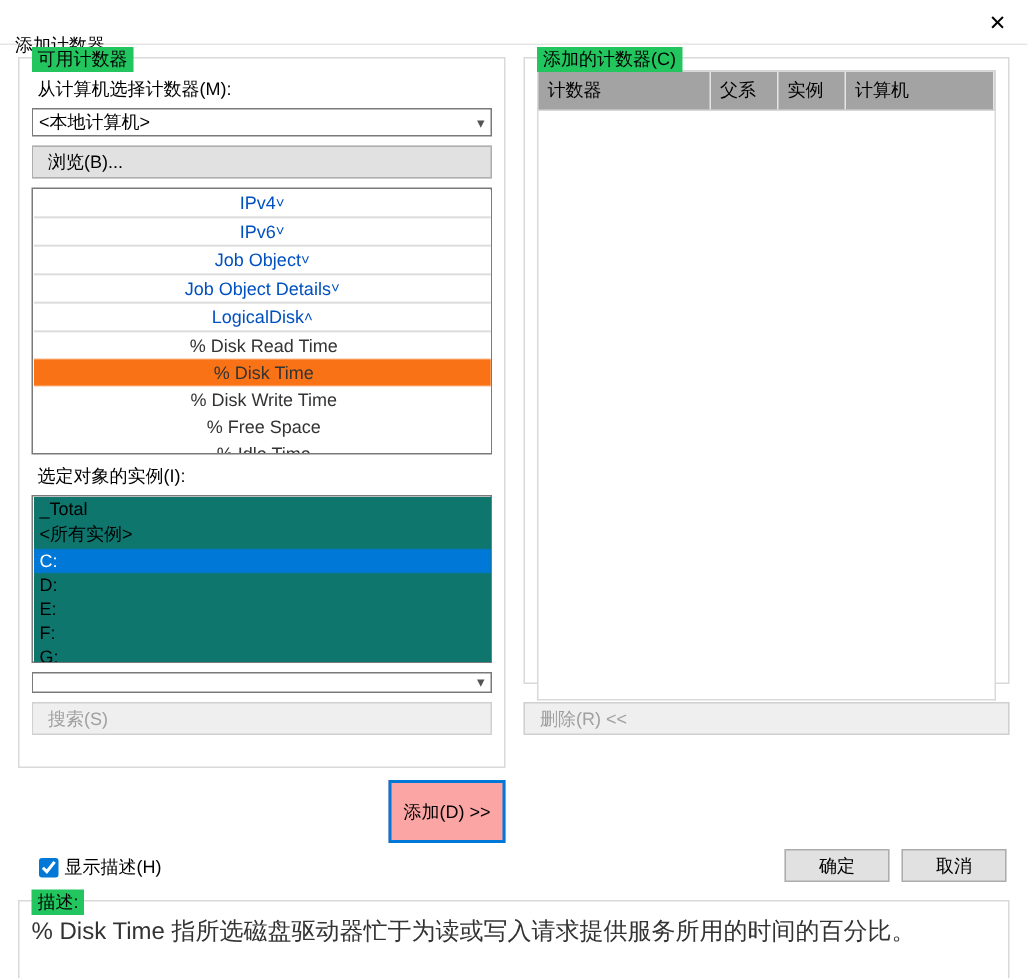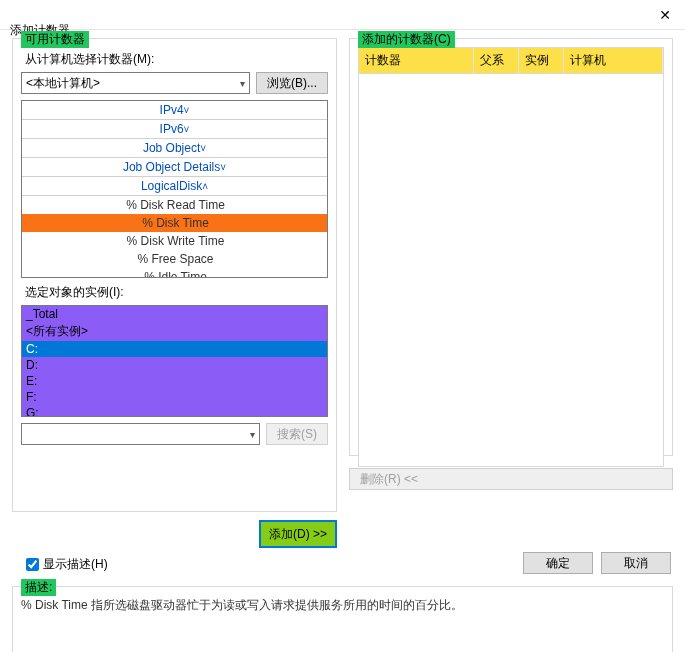--- a/index.html
+++ b/index.html
@@ -6,51 +6,51 @@
     body { font-family: "Microsoft YaHei", "Segoe UI", sans-serif; font-size: 12px; background: #fff; color: #000; width: 685px; height: 652px; overflow: hidden; }
     .titlebar { display: flex; justify-content: space-between; align-items: center; height: 30px; padding: 0 0 0 10px; border-bottom: 1px solid #e5e5e5; }
     .titlebar .title { font-size: 12px; margin-top: 31px; }
     .close-x { width: 40px; height: 30px; display: flex; align-items: center; justify-content: center; font-size: 14px; cursor: pointer; }
     .content { display: flex; padding: 8px 12px 4px 12px; gap: 12px; }
     .left-col { flex: 0 0 325px; }
     .right-col { flex: 1; }
     .group { border: 1px solid #d9d9d9; padding: 8px; margin-bottom: 8px; position: relative; }
     .group-label { position: absolute; top: -8px; left: 8px; background: #22c55e; padding: 0 4px; font-size: 12px; }
     .label { margin: 4px 0 4px 4px; }
-    .row { display: flex; gap: 6px; margin-bottom: 6px; }
+    .row { display: flex; gap: 6px; margin-bottom: 6px; flex-direction: column; }
     .combo { flex: 1; height: 22px; border: 1px solid #7a7a7a; background: #fff; display: flex; align-items: center; justify-content: space-between; padding: 0 4px; }
     .combo .chev { font-size: 10px; color: #555; }
     .btn { height: 22px; border: 1px solid #adadad; background: #e1e1e1; padding: 0 10px; cursor: pointer; display: flex; align-items: center; }
     .btn.disabled { color: #a0a0a0; background: #efefef; border-color: #d0d0d0; cursor: default; }
-    .btn.primary { border: 2px solid #0078d7; background: #84cc16; padding: 0 8px; height: 28px; }
+    .btn.primary { border: 2px solid #0078d7; background: #fca5a5; padding: 0 8px; height: 42px; }
     .counter-list { border: 1px solid #7a7a7a; height: 178px; overflow-y: scroll; background: #fff; }
     .counter-list::-webkit-scrollbar { width: 17px; }
     .counter-list::-webkit-scrollbar-track { background: #f0f0f0; }
     .counter-list::-webkit-scrollbar-thumb { background: #cdcdcd; }
     .c-item { padding: 2px 6px; display: flex; justify-content: center; align-items: center; cursor: pointer; }
     .c-item.cat { color: #0050c0; border-bottom: 1px solid #d0d0d0; }
     .c-item.cat .chev { color: #0050c0; font-size: 10px; }
     .c-item.sub { color: #333; padding-left: 8px; }
     .c-item.sel { background: #f97316; }
-    .inst-list { border: 1px solid #7a7a7a; height: 112px; overflow-y: auto; background: #8b5cf6; }
+    .inst-list { border: 1px solid #7a7a7a; height: 112px; overflow-y: auto; background: #0f766e; }
     .i-item { padding: 1px 4px; cursor: pointer; }
     .i-item.sel { background: #0078d7; color: #fff; }
     .btnrow-right { display: flex; justify-content: flex-end; margin-top: 4px; }
     .added-area { height: 418px; }
-    .table-hdr { display: flex; border: 1px solid #d9d9d9; background: #fde047; }
+    .table-hdr { display: flex; border: 1px solid #d9d9d9; background: #a3a3a3; }
     .th { padding: 4px 6px; border-right: 1px solid #e5e5e5; font-size: 12px; }
     .th:nth-child(1){flex:0 0 115px;} .th:nth-child(2){flex:0 0 45px;} .th:nth-child(3){flex:0 0 45px;} .th:nth-child(4){flex:1;}
     .table-body { border: 1px solid #d9d9d9; border-top: none; height: 393px; background: #fff; }
     .bottom-row { display: flex; justify-content: space-between; align-items: center; padding: 0 12px 8px 12px; }
     .chk { display: flex; align-items: center; gap: 4px; margin: 2px 0 0 14px; }
     .chk input { accent-color: #0078d7; }
     .ok-cancel { display: flex; gap: 8px; margin-right: 2px; }
     .ok-cancel .btn { width: 70px; justify-content: center; }
     .desc-group { margin: 4px 12px 8px 12px; border: 1px solid #d9d9d9; position: relative; height: 76px; padding: 8px 6px 6px 6px; }
-    .desc-text { font-size: 12px; color: #333; padding: 2px; }
+    .desc-text { font-size: 16px; color: #333; padding: 2px; }
     .mt6 { margin-top: 6px; }
   </style>
 </head>
 <body>
 
 <div class="titlebar">
   <div class="title">添加计数器</div>
   <div class="close-x">✕</div>
 </div>
 

